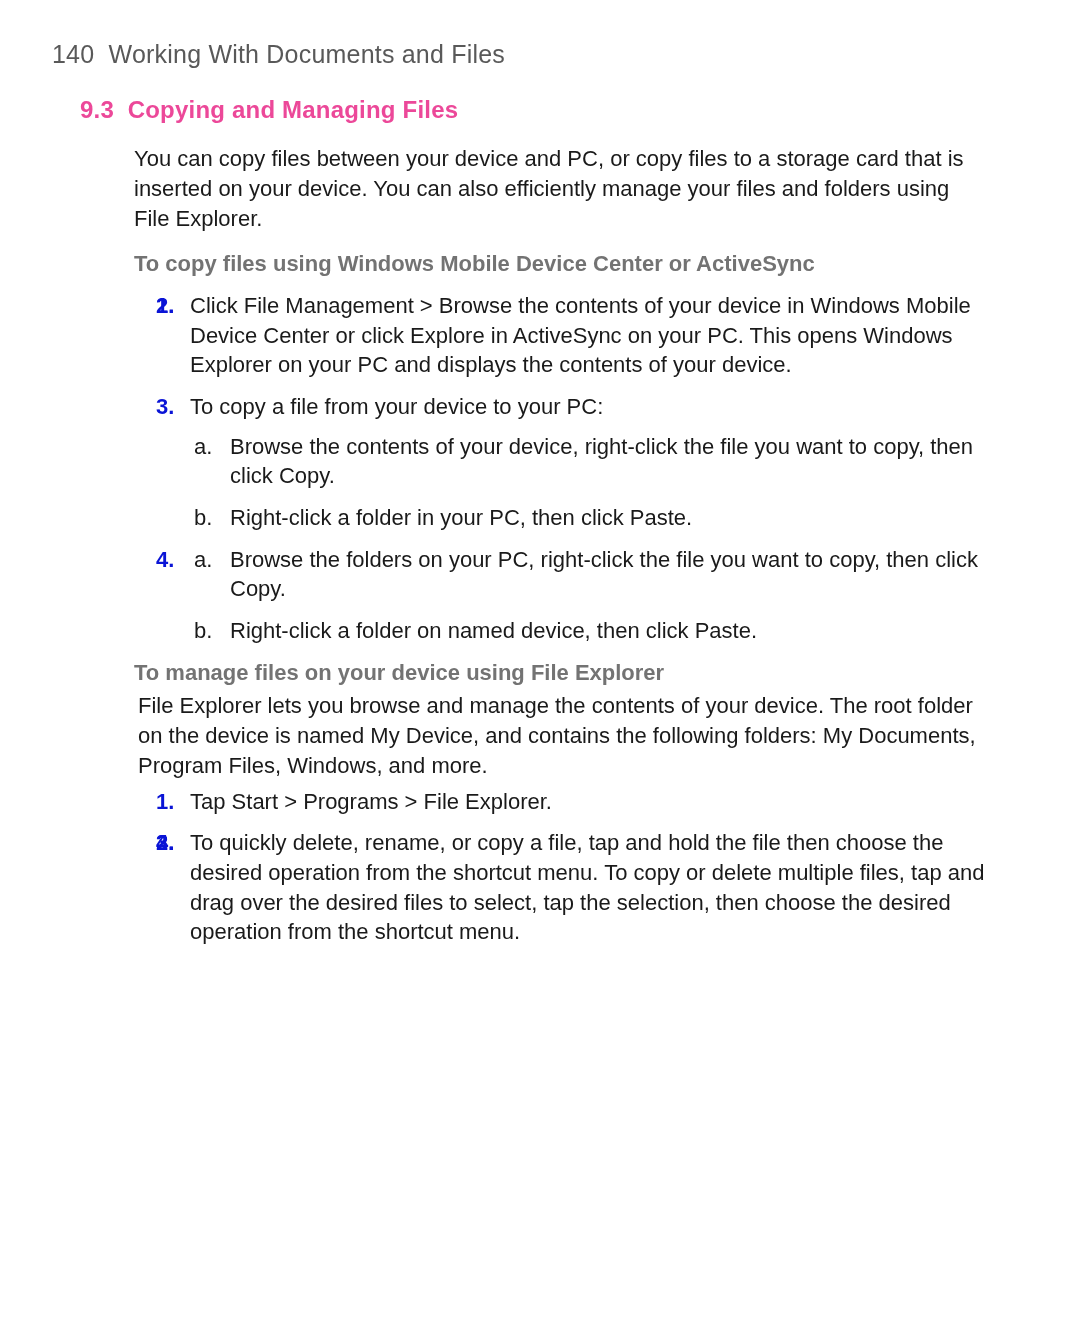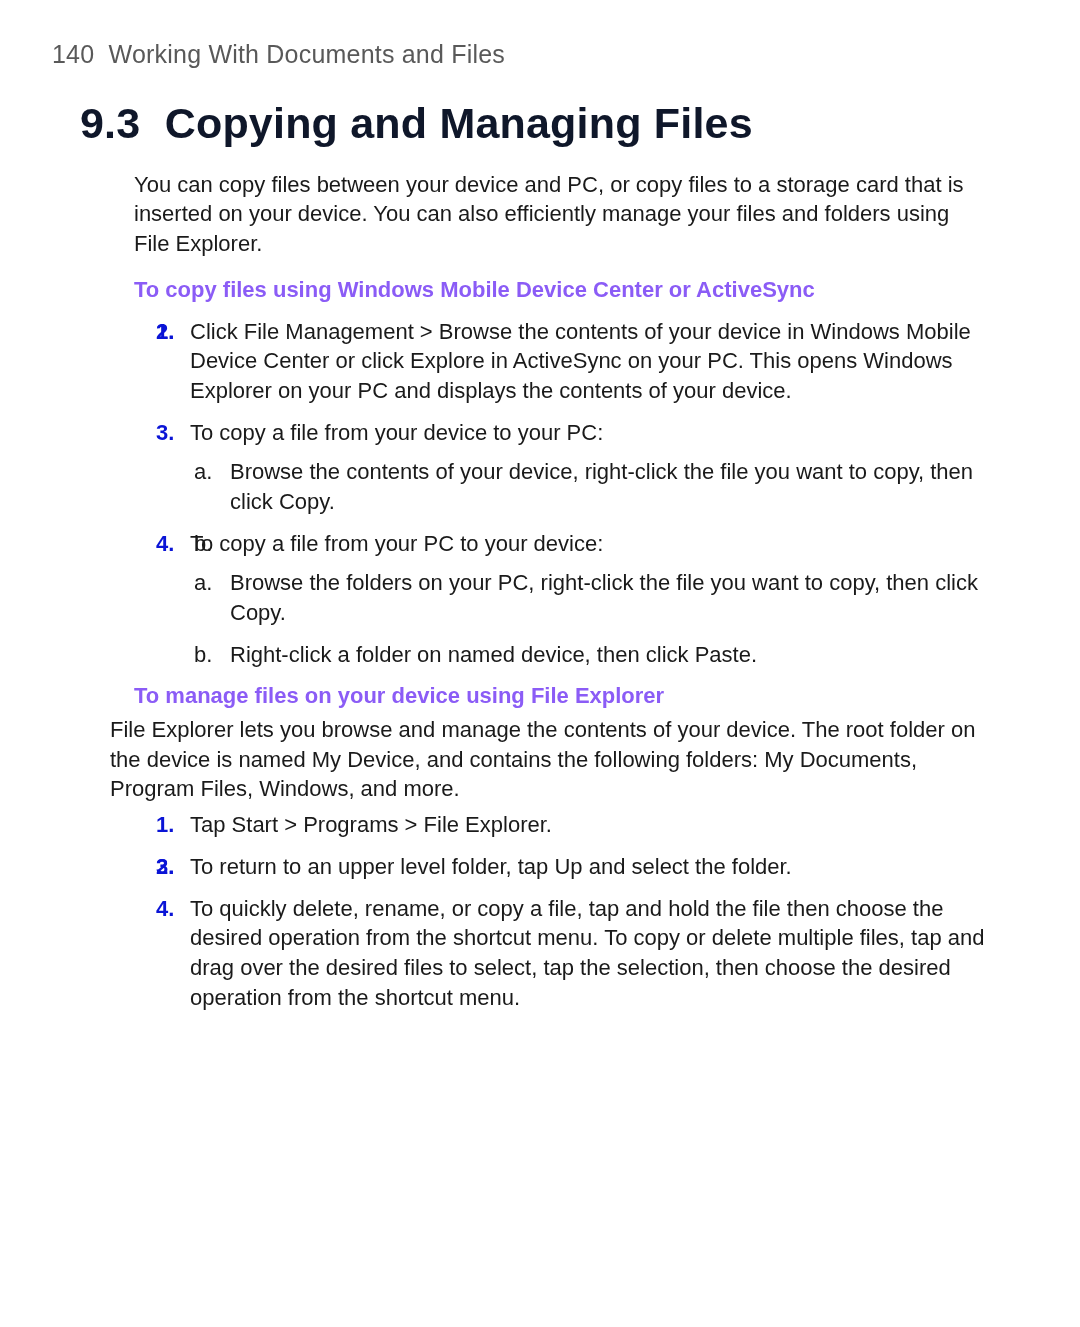--- a/index.html
+++ b/index.html
@@ -13,41 +13,41 @@
       padding: 38px 90px 60px 90px;
     }
     .page-header {
       font-size: 25px;
       color: #595959;
       letter-spacing: 0.2px;
       margin-bottom: 22px;
       margin-left: -38px;
     }
     h1.section-title {
-      font-size: 43px;
+      font-size: 24px;
       font-weight: 700;
-      color: #0f172a;
+      color: #ec4899;
       margin-left: -10px;
       margin-bottom: 18px;
       letter-spacing: 0.2px;
     }
     .intro {
       margin-left: 44px;
       margin-bottom: 16px;
     }
     .sub-heading {
       font-size: 22px;
       font-weight: 700;
-      color: #8b5cf6;
+      color: #737373;
       margin-left: 44px;
       margin-top: 10px;
       margin-bottom: 4px;
     }
     .after-sub {
-      margin-left: 20px;
+      margin-left: 48px;
       margin-bottom: 6px;
     }
 
     ol.num-list {
       list-style: none;
       margin-left: 44px;
     }
     ol.num-list > li {
       position: relative;
       padding-left: 56px;
@@ -105,26 +105,26 @@
   <li>
     <span class="marker">3.</span>
     <span>To copy a file from your device to your PC:</span>
     <ol class="alpha-list">
       <li>
         <span class="marker">a.</span>
         <span><span>Browse the contents of your device, right-click the file you want to copy, then click </span><span class="bold">Copy</span><span>.</span></span>
       </li>
       <li>
         <span class="marker">b.</span>
+        <span><span>Right-click a folder in your PC, then click </span><span class="bold">Paste</span><span>.</span></span>
       </li>
     </ol>
   </li>
   <li>
     <span class="marker">4.</span>
-    <span>To copy a file from your PC to your device:</span>
     <ol class="alpha-list">
       <li>
         <span class="marker">a.</span>
         <span><span>Browse the folders on your PC, right-click the file you want to copy, then click </span><span class="bold">Copy</span><span>.</span></span>
       </li>
       <li>
         <span class="marker">b.</span>
         <span><span>Right-click a folder on named device, then click </span><span class="bold">Paste</span><span>.</span></span>
       </li>
     </ol>
@@ -139,19 +139,18 @@
 <ol class="num-list">
   <li>
     <span class="marker">1.</span>
     <span><span>Tap </span><span class="bold">Start &gt; Programs &gt; File Explorer</span><span>.</span></span>
   </li>
   <li>
     <span class="marker">2.</span>
   </li>
   <li>
     <span class="marker">3.</span>
-    <span><span>To return to an upper level folder, tap </span><span class="bold">Up</span><span> and select the folder.</span></span>
   </li>
   <li>
     <span class="marker">4.</span>
     <span>To quickly delete, rename, or copy a file, tap and hold the file then choose the desired operation from the shortcut menu. To copy or delete multiple files, tap and drag over the desired files to select, tap the selection, then choose the desired operation from the shortcut menu.</span>
   </li>
 </ol>
 
 </body></html>

